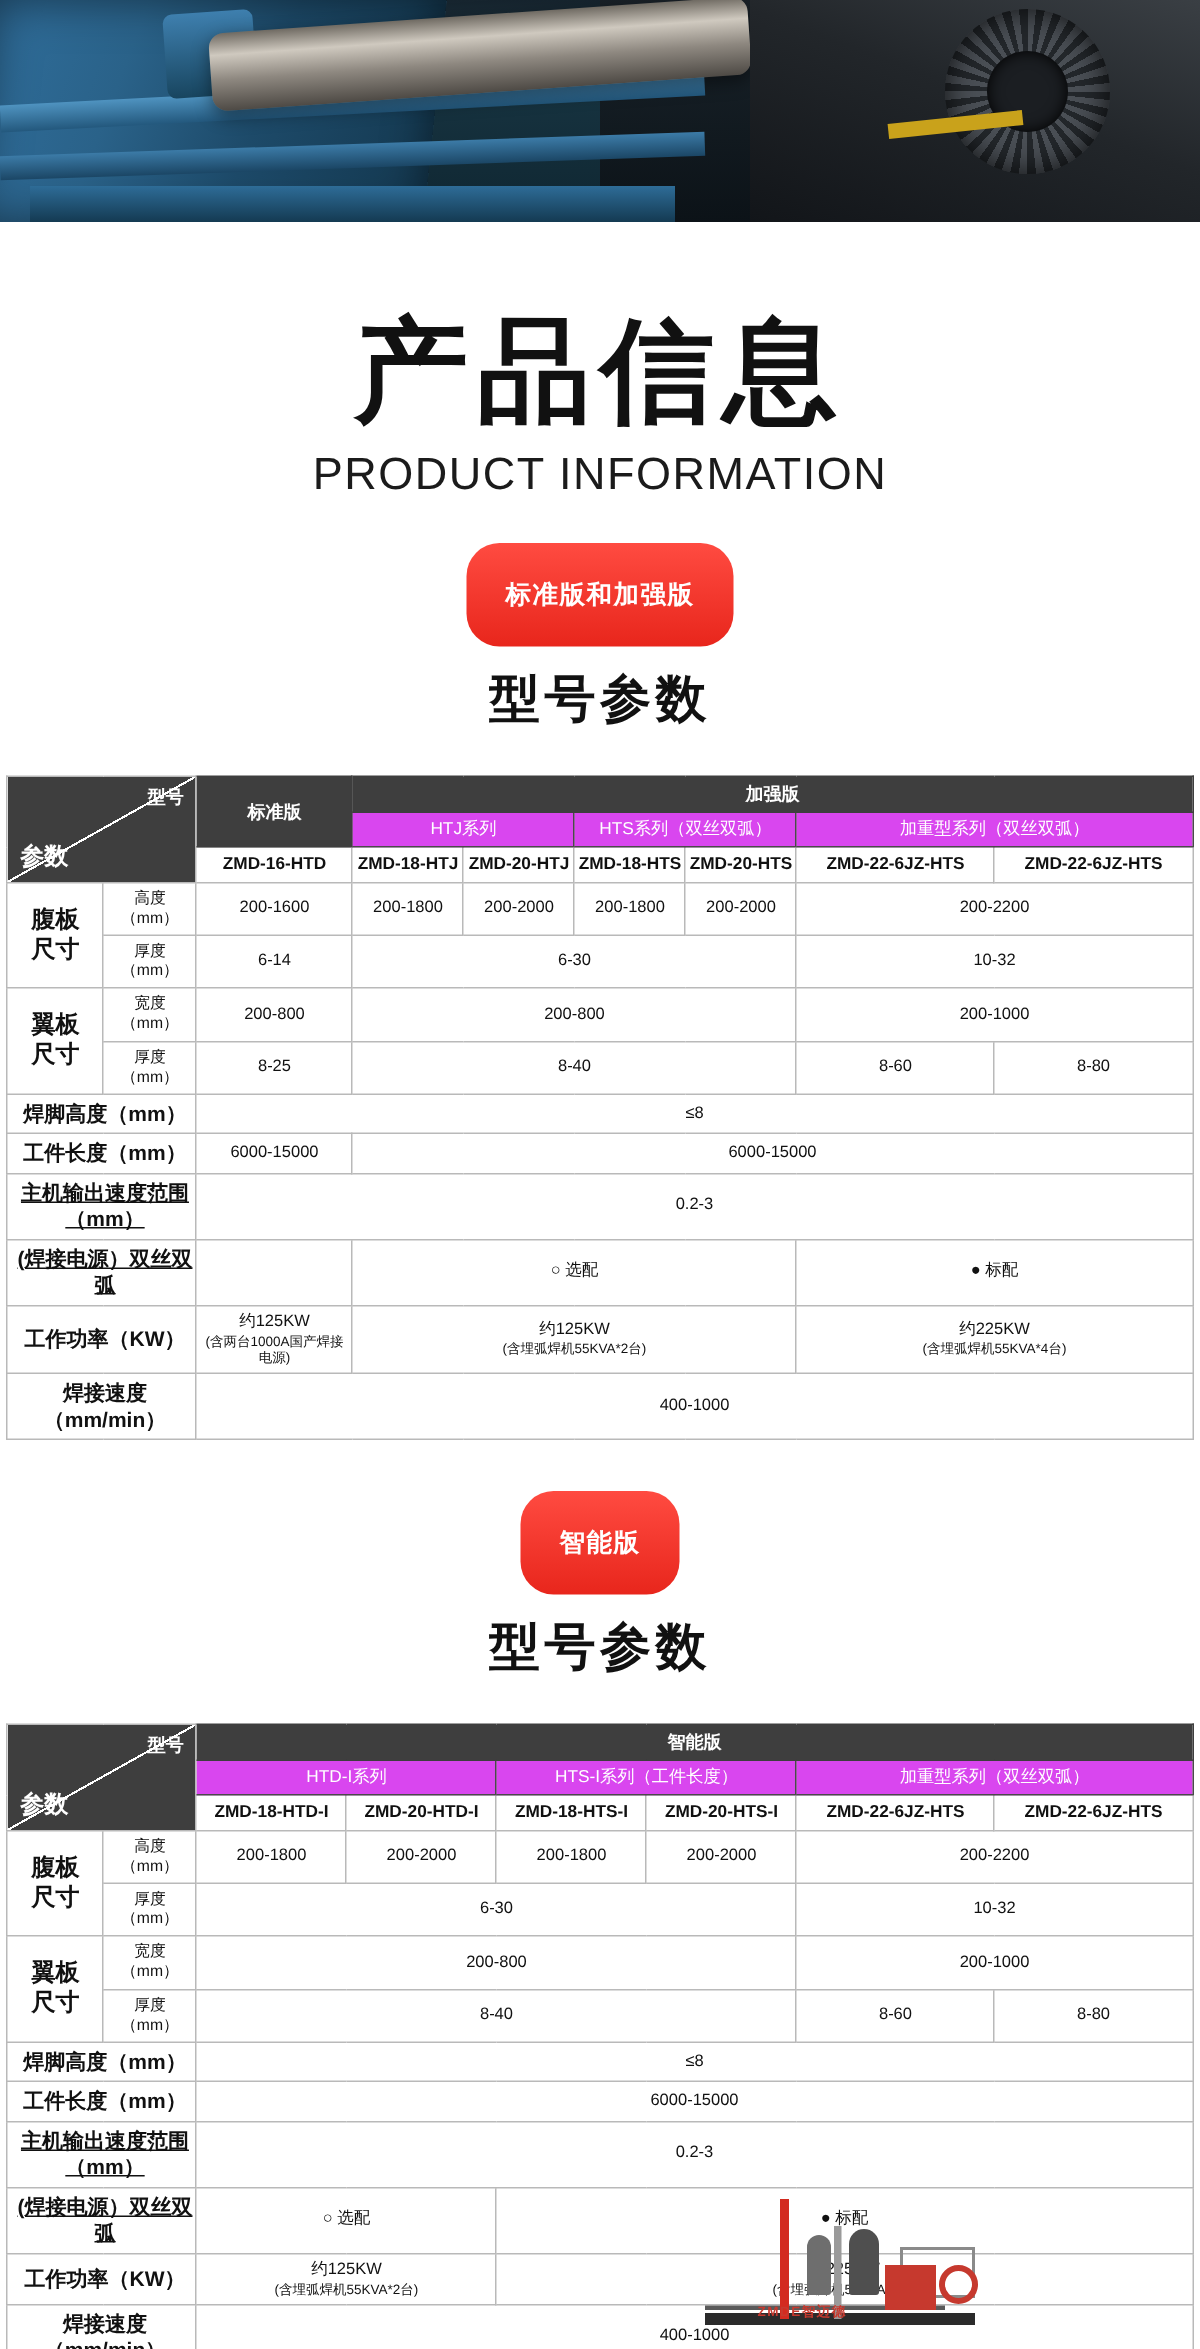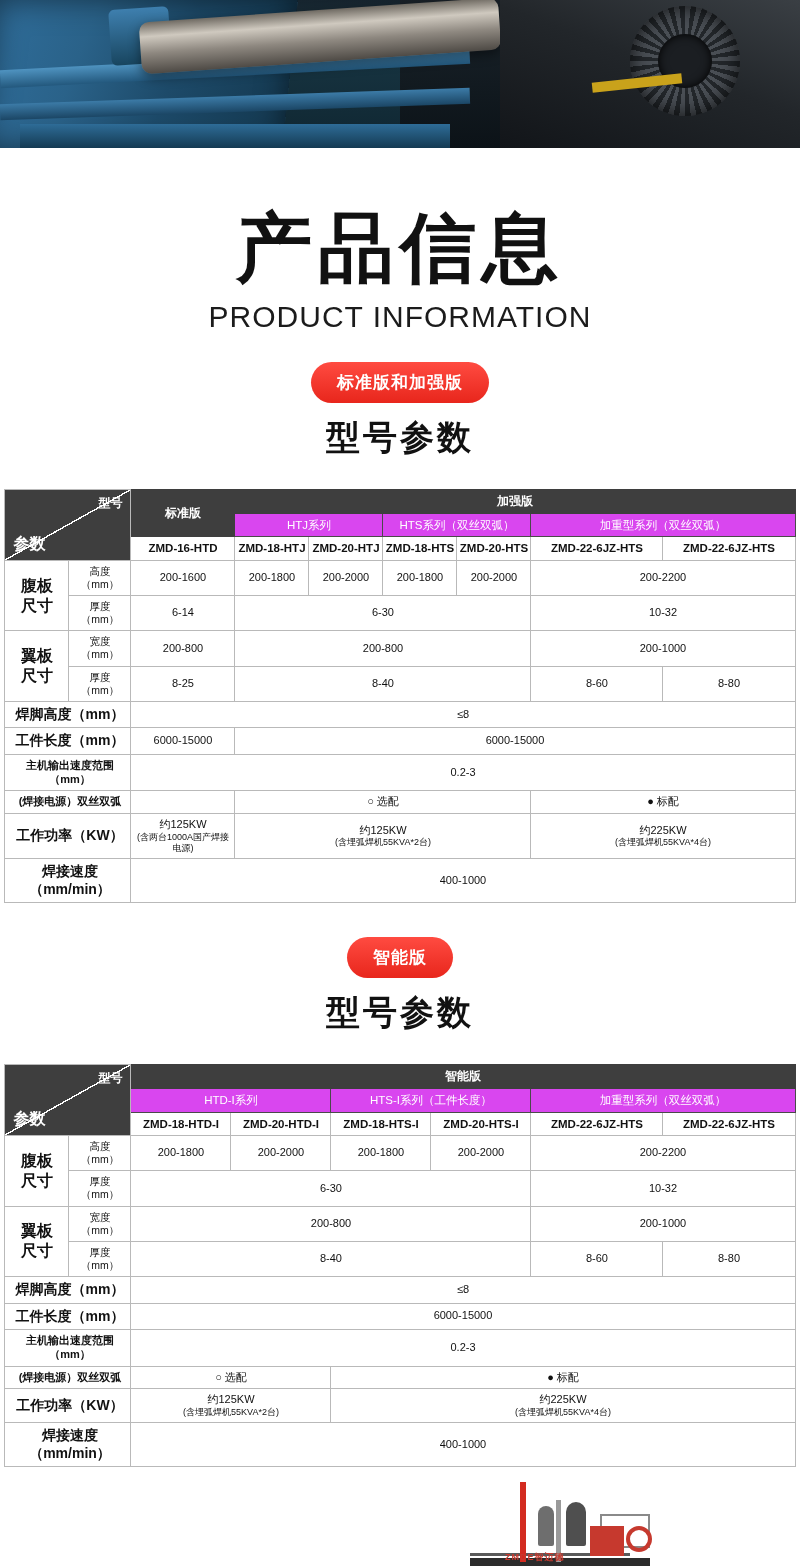--- a/index.html
+++ b/index.html
@@ -102,21 +102,21 @@
     color:#1b1b1b;
   }
 
   .pill-wrap { text-align:center; margin-top: 28px; }
   .pill {
     display:inline-block;
     background: linear-gradient(180deg,#ff4b41,#e8261c);
     color:#fff;
     font-size: 17px;
     font-weight:700;
-    padding: 9px 26px;
+    padding: 23px 26px;
     border-radius: 22px;
     letter-spacing:1px;
   }
   .section-title {
     text-align:center;
     font-size: 34px;
     font-weight: 900;
     letter-spacing: 3px;
     margin-top: 12px;
     color:#111;
@@ -179,26 +179,26 @@
   .rowlabel {
     font-weight:700;
     font-size: 14px;
     text-align:left;
     padding-left:6px !important;
   }
   .rowlabel-2 {
     font-weight:700; font-size:16px;
   }
   .sub { font-size:10.5px; }
-  .small { font-size: 11px; }
+  .small { font-size: 14px; text-decoration: underline; }
   .tiny { font-size: 9px; }
 
   
   .footer-art {
-    position:absolute; left:0; bottom:0; width:754px; height:90px;
+    position:absolute; left:0; bottom:16px; width:754px; height:90px;
   }
   .fa { position:absolute; }
   .fa.base { left:470px; bottom:0; width:180px; height:8px; background:#2b2b2b; }
   .fa.mast { left:520px; bottom:4px; width:6px; height:80px; background:#d32b20; }
   .fa.mast2 { left:556px; bottom:4px; width:5px; height:62px; background:#9a9a9a; }
   .fa.tank1 { left:538px; bottom:20px; width:16px; height:40px; border-radius:8px 8px 2px 2px; background:#6e6e6e; }
   .fa.tank2 { left:566px; bottom:20px; width:20px; height:44px; border-radius:10px 10px 2px 2px; background:#4f4f4f; }
   .fa.box { left:590px; bottom:10px; width:34px; height:30px; background:#c6392e; }
   .fa.reel { left:626px; bottom:14px; width:26px; height:26px; border-radius:50%; border:4px solid #c6392e; }
   .fa.rail { left:470px; bottom:10px; width:160px; height:3px; background:#5a5a5a; }

